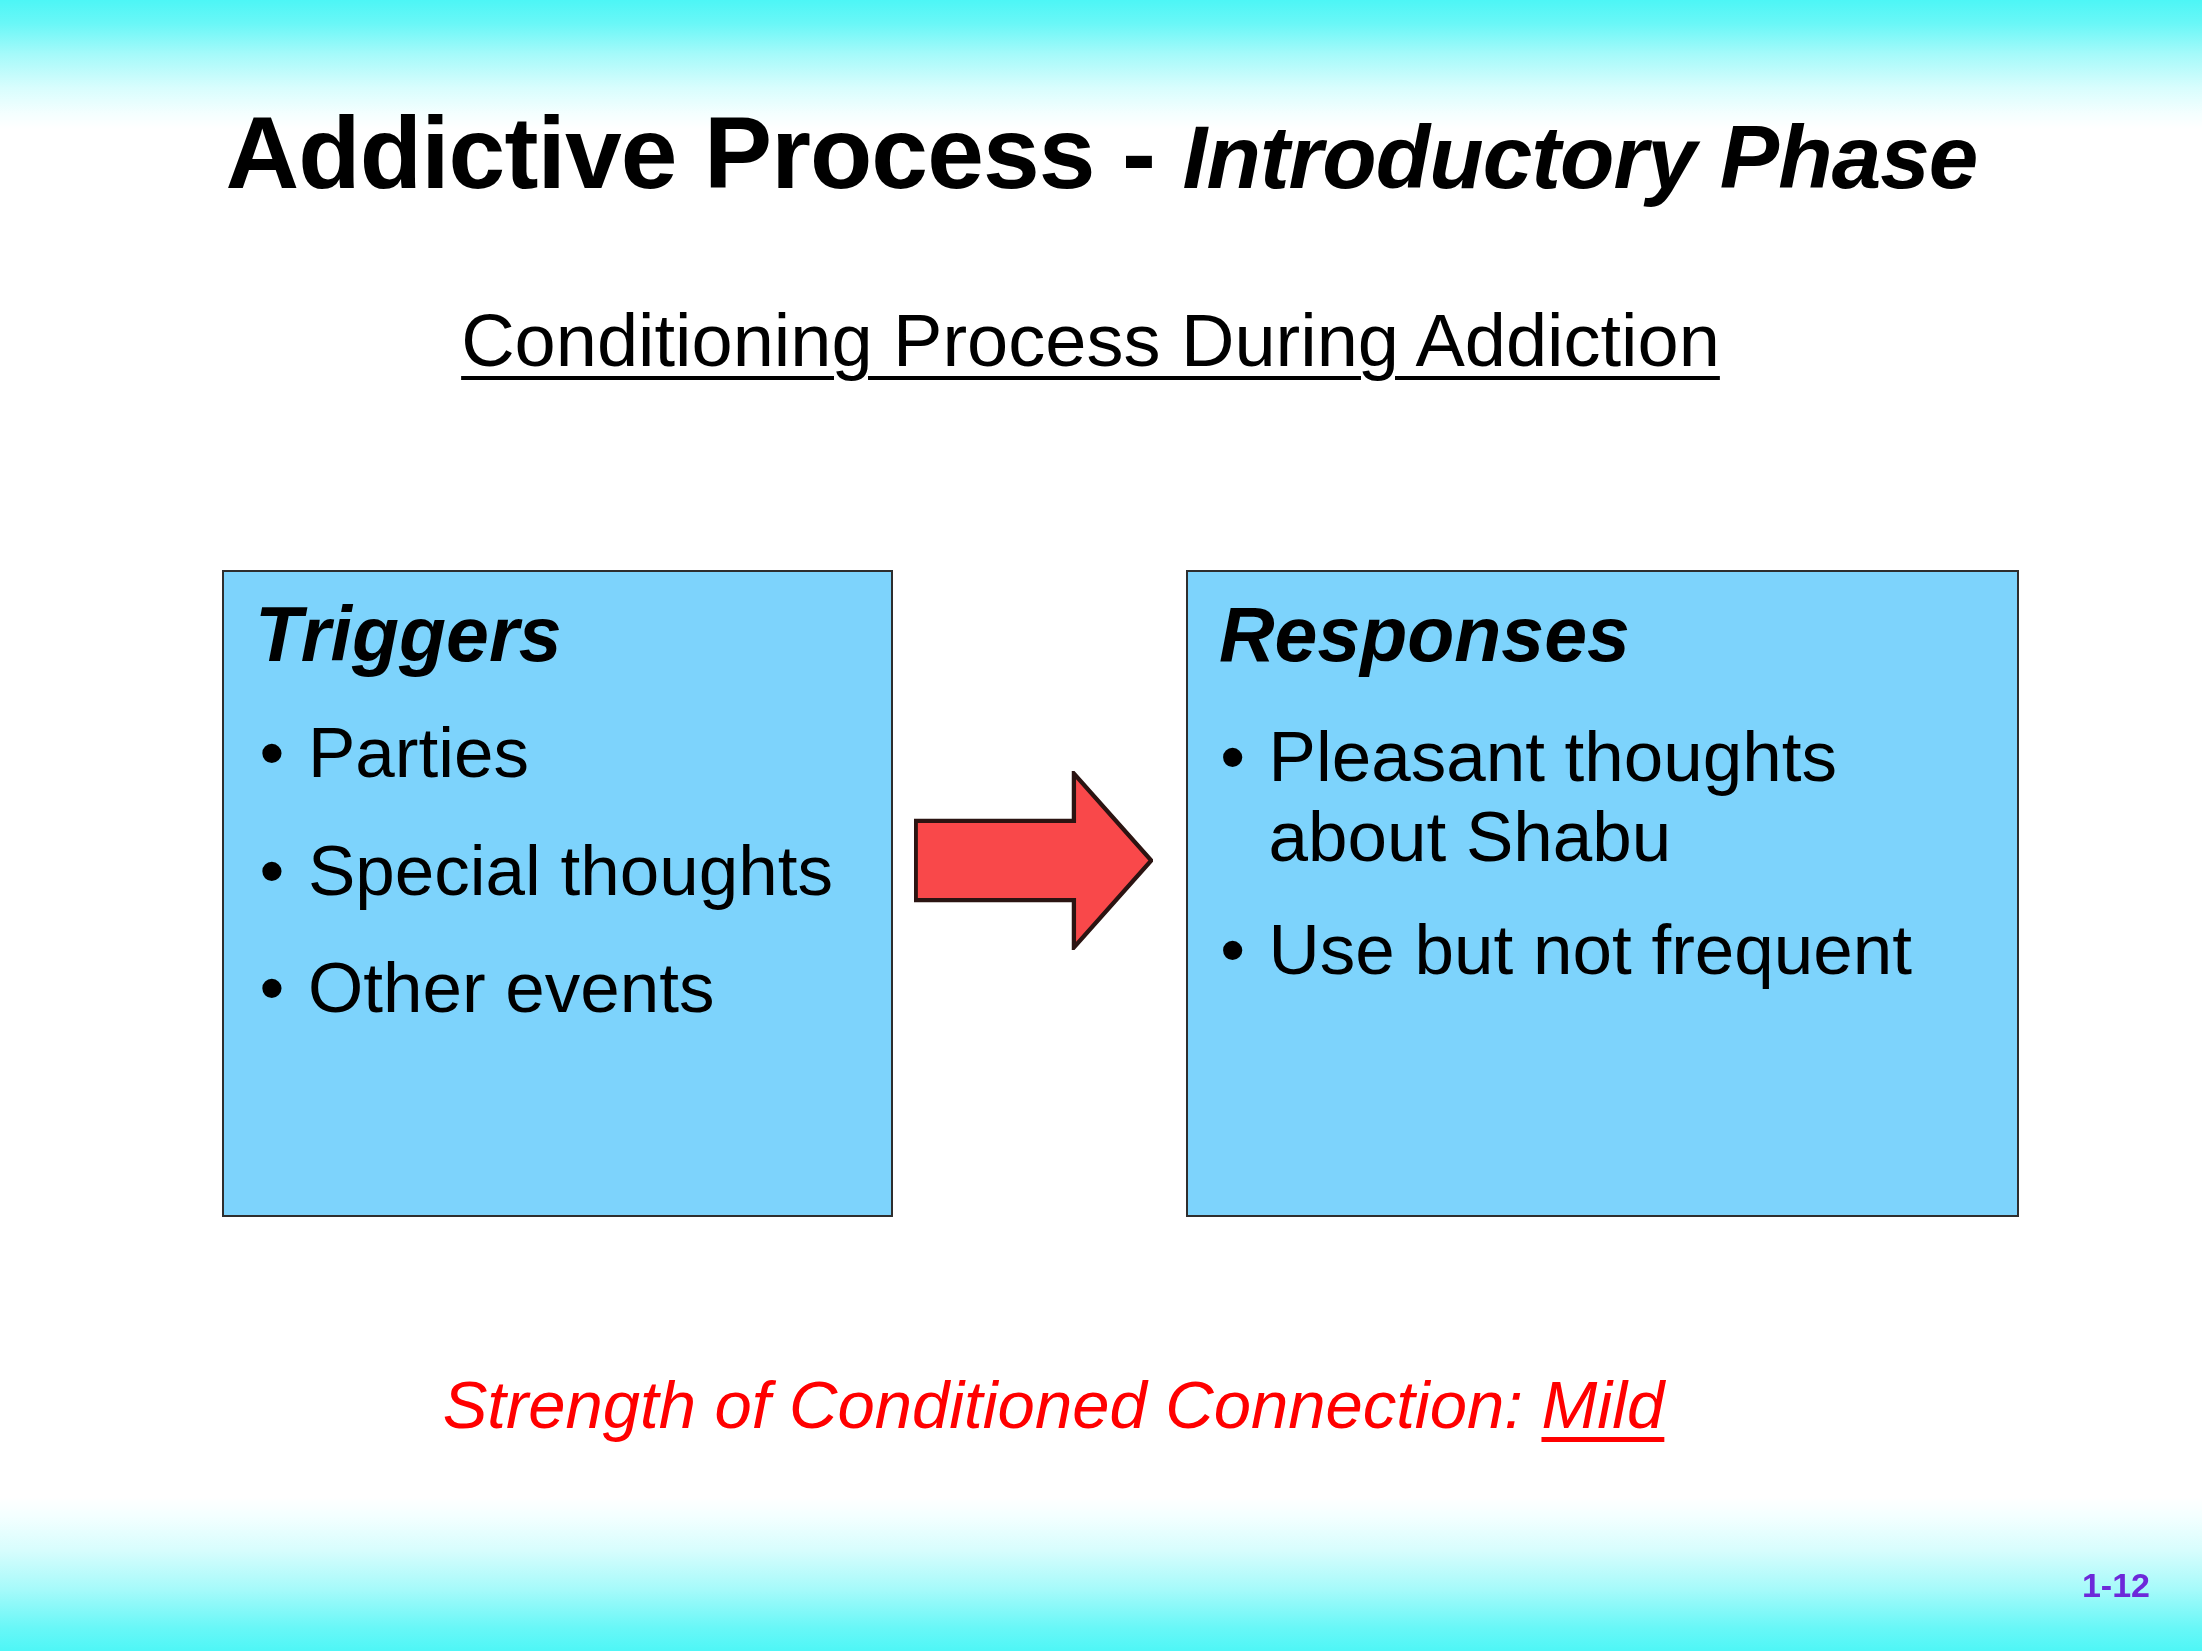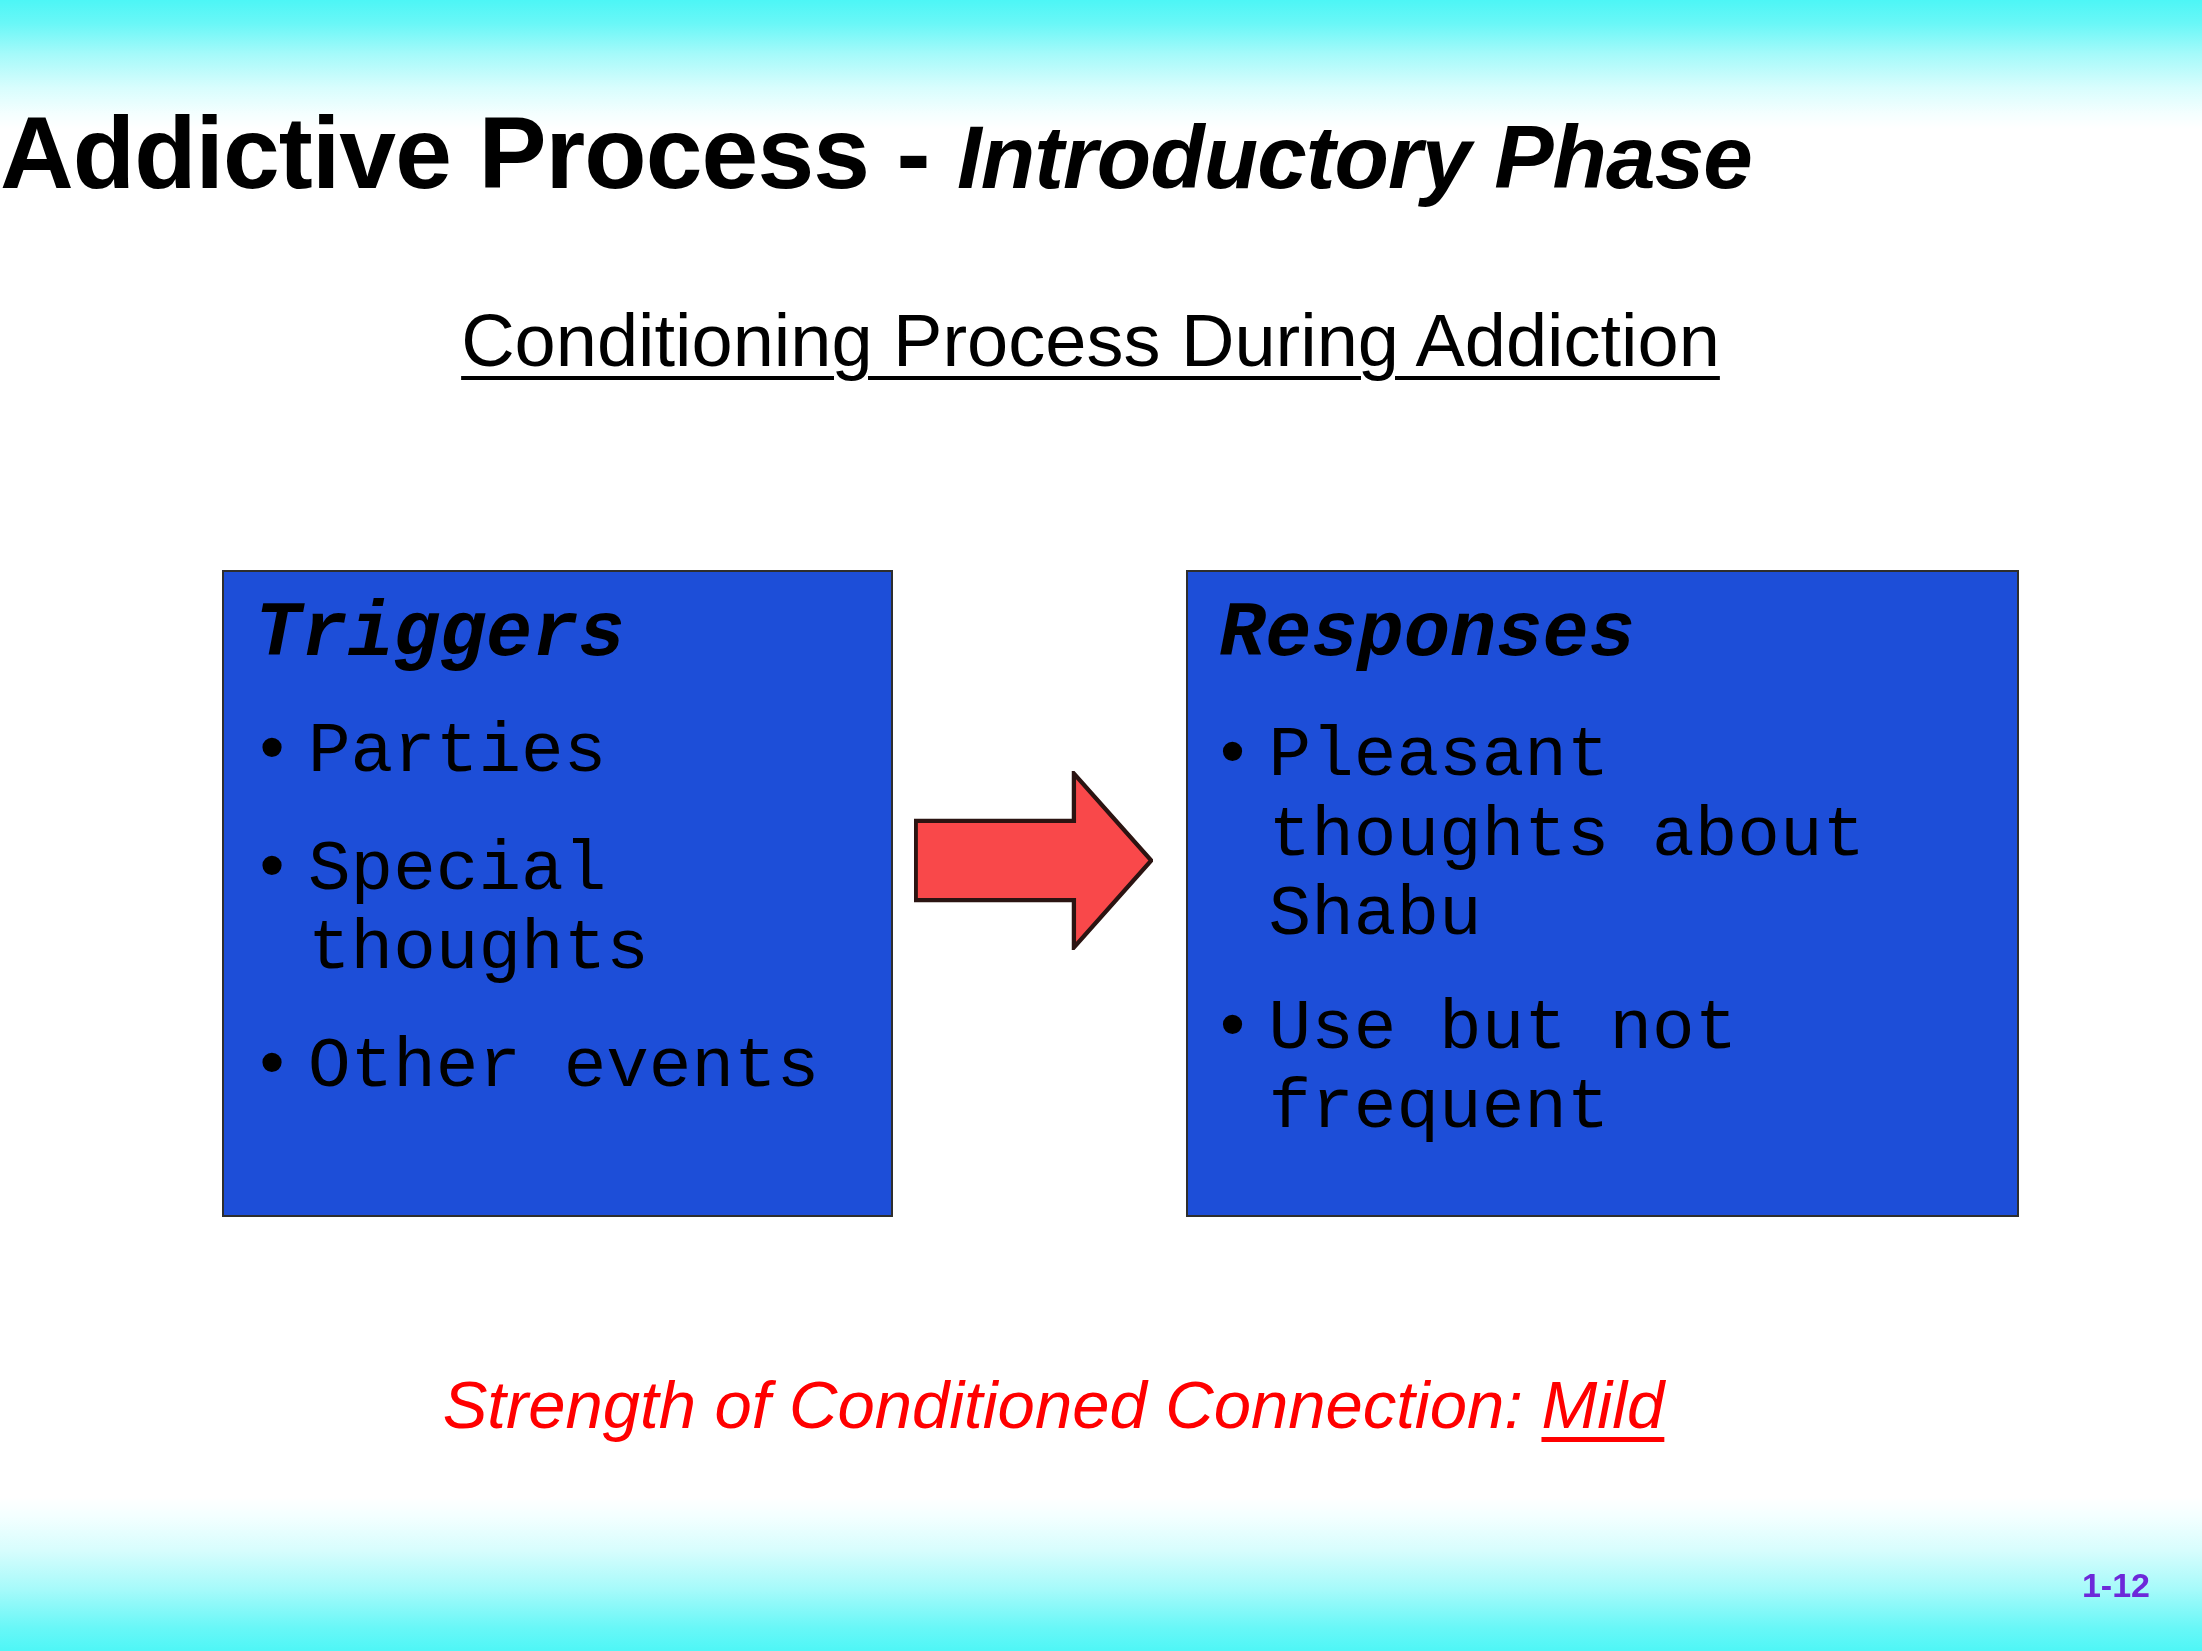--- a/index.html
+++ b/index.html
@@ -47,21 +47,21 @@
       #f4ffff 88%,
       #ffffff 100%);
   }
 
   
   #title {
     position: absolute;
     left: 0;
     top: 102px;
     width: 2203px;
-    text-align: left;
+    text-align: center;
     white-space: nowrap;
     color: #000000;
     line-height: 1;
   }
   #title .t-main {
     font-size: 102px;
     font-weight: bold;
     font-style: normal;
     letter-spacing: -0.9px;
   }
@@ -88,23 +88,22 @@
   #subtitle .ul {
     text-decoration: underline;
     text-underline-offset: 10.3px;
     text-decoration-thickness: 4.3px;
   }
 
   
   .concept-box {
     position: absolute;
     border: 2.6px solid #2e2e2e;
-    background: #1d4ed8;
+    background: #7dd3fc;
     box-sizing: border-box;
-    font-family: Liberation Mono, monospace;
   }
   #box-triggers  { left: 222px;  top: 570px; width: 671px;  height: 647px; }
   #box-responses { left: 1186px; top: 570px; width: 833px;  height: 647px; }
 
   .box-heading {
     position: absolute;
     left: 31px;
     top: 24px;
     font-size: 77px;
     font-weight: bold;

